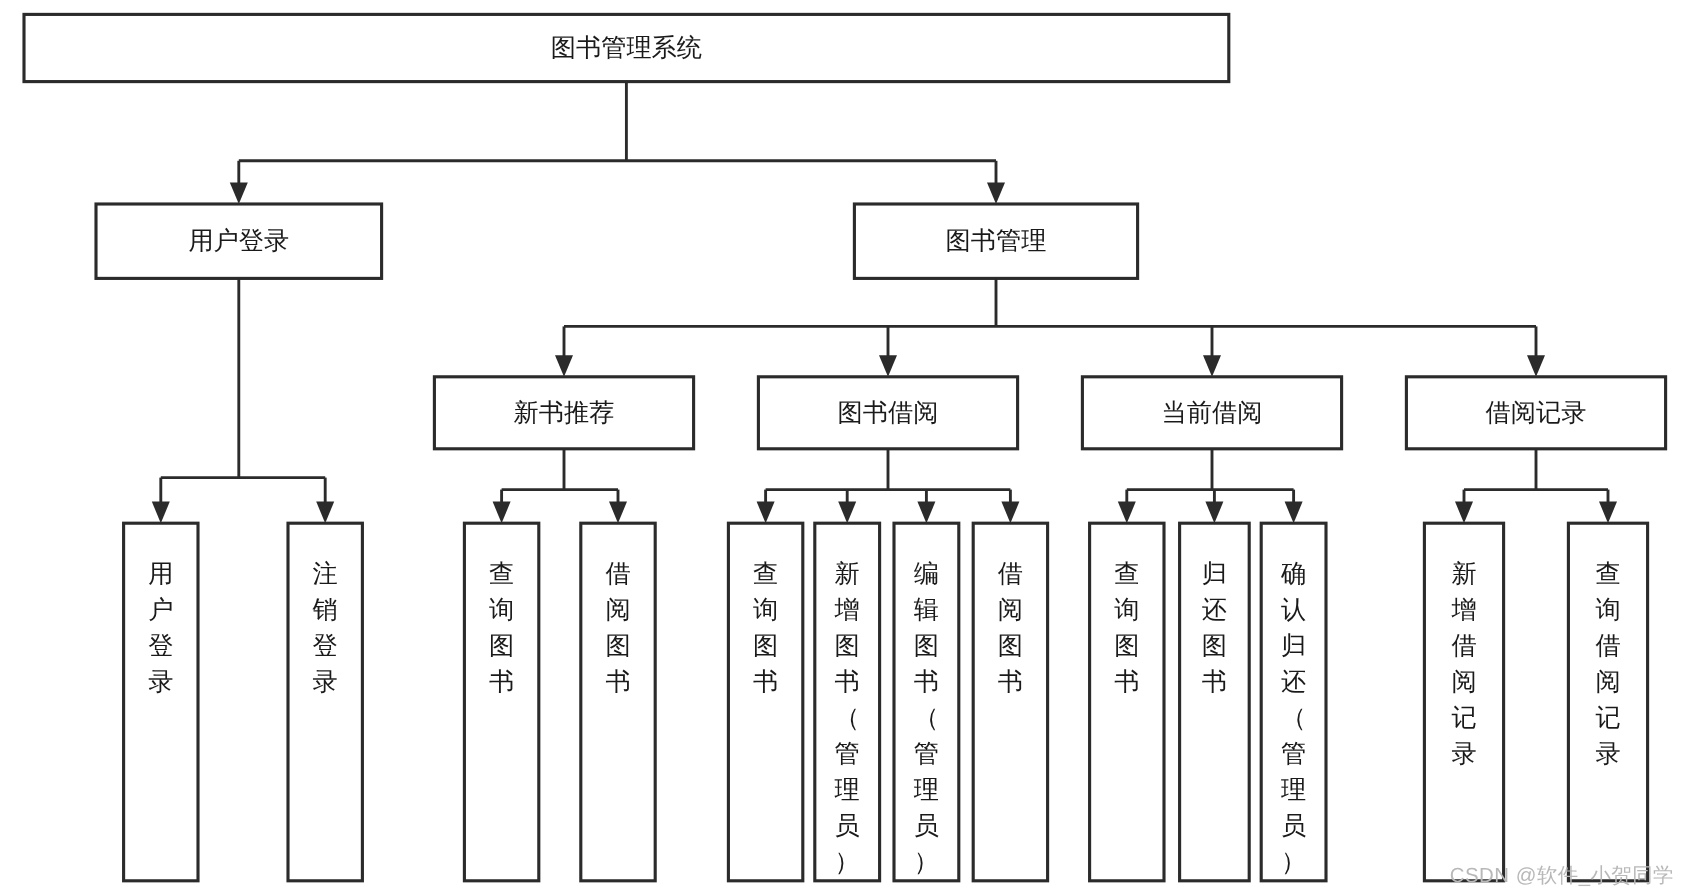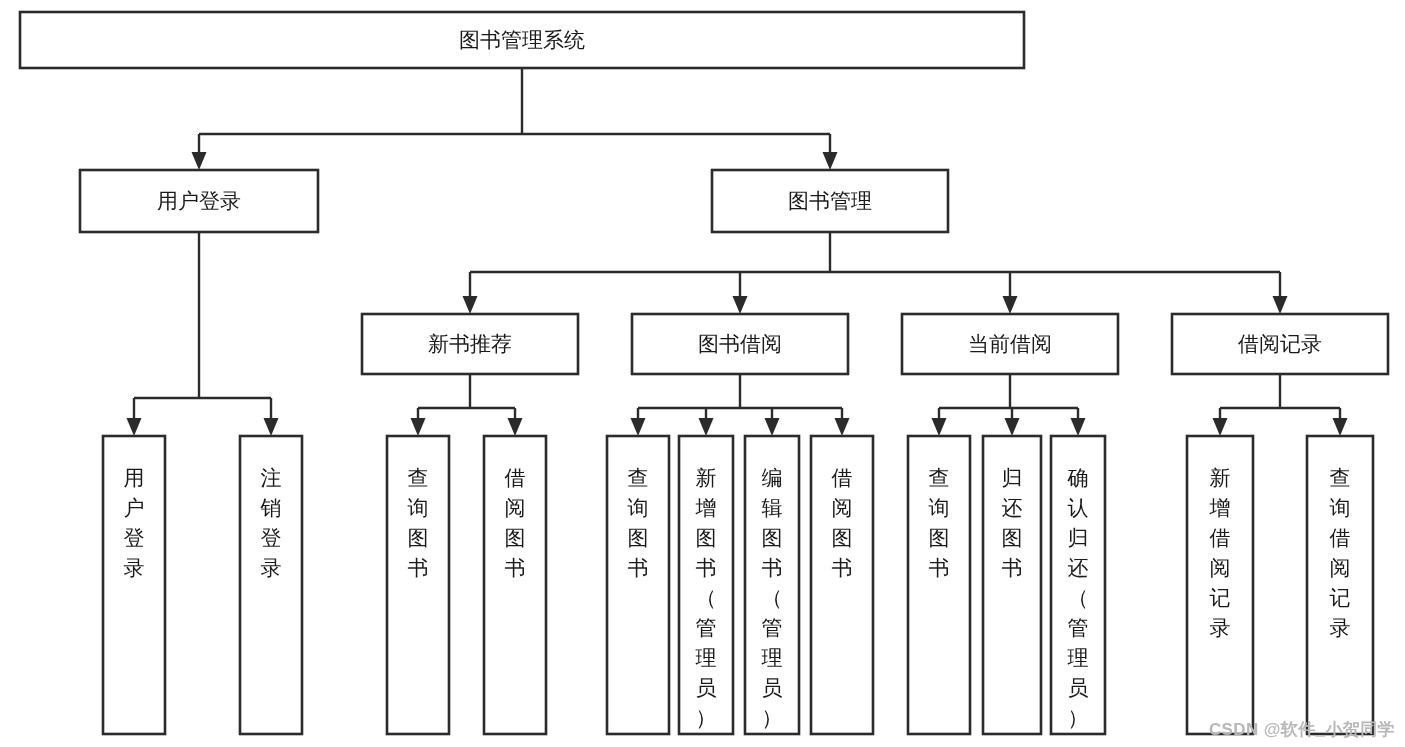--- a/index.html
+++ b/index.html
@@ -57,21 +57,20 @@
   }
   .watermark {
     position: absolute;
     right: 10px;
     bottom: 6px;
     font-family: "Liberation Sans", "DejaVu Sans", sans-serif;
     font-size: 17px;
     color: #b8b8b8;
     white-space: nowrap;
     letter-spacing: 0.4px;
-    font-weight: bold;
   }
 </style>
 </head>
 <body>
 
 <div id="diagram-root">
   <svg class="flow" viewBox="0 0 1405 747" xmlns="http://www.w3.org/2000/svg">
     <g id="connector-layer">
         <line x1="522" y1="68" x2="522" y2="134" class="connector"></line>
         <line x1="199" y1="134" x2="830" y2="134" class="connector"></line>

